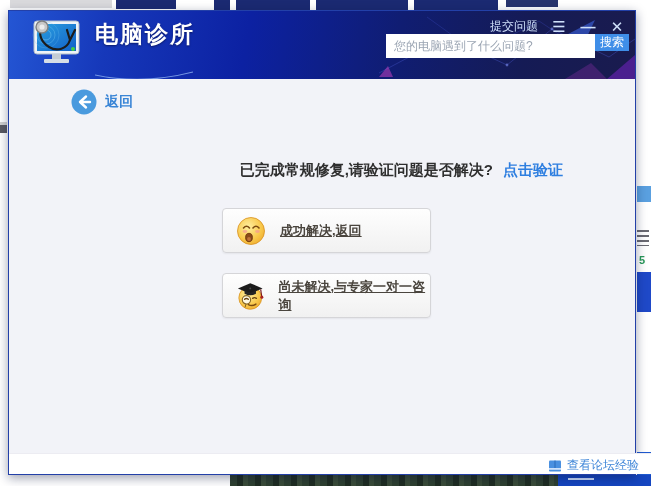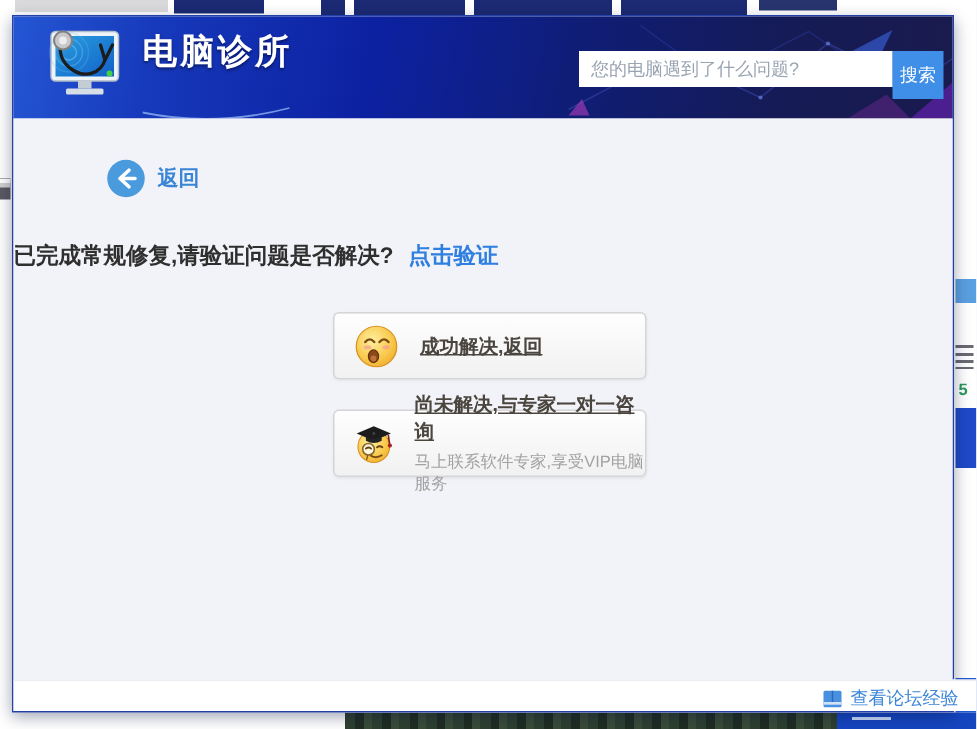--- a/index.html
+++ b/index.html
@@ -42,29 +42,29 @@
 
   .topbar { position:absolute; right:10px; top:7px; display:flex; align-items:center; gap:13px; }
   .submit-link { color:#cfe0fa; font-size:12px; cursor:pointer; }
   .winbtn { color:#cfe0fa; font-size:15px; line-height:15px; cursor:pointer; width:16px; text-align:center; }
   .winbtn.min { font-weight:bold; }
 
   .searchbar { position:absolute; left:364px; top:23px; width:256px; height:24px; display:flex; }
   .searchbar input { flex:1; height:24px; border:1px solid #ffffff; background:#fff; outline:none;
                      padding:0 7px; font-size:12px; color:#444;margin-left:13px; }
   .searchbar input::placeholder { color:#9aa4b2; }
-  .search-btn { width:34px; height:32px; background:#3f8ee8; color:#fff; font-size:12px; border:none;
+  .search-btn { width:34px; height:17px; background:#3f8ee8; color:#fff; font-size:12px; border:none;
                 cursor:pointer; display:flex; align-items:center; justify-content:center; }
 
   
   .content { position:absolute; left:0; top:68px; width:626px; height:374px; background:#f2f3f8; }
-  .back-row { position:absolute; left:62px; top:27px; display:flex; align-items:center; gap:8px; cursor:pointer; }
+  .back-row { position:absolute; left:62px; top:10px; display:flex; align-items:center; gap:8px; cursor:pointer; }
   .back-label { color:#3a85d6; font-size:14px; font-weight:bold; }
 
-  .message { position:absolute; left:0; top:82px; width:554px; text-align:left;
+  .message { position:absolute; left:0; top:82px; width:554px; text-align:right;
              font-size:15px; font-weight:bold; color:#2f2f2f; }
   .verify-link { color:#2f7fe0; margin-left:10px; cursor:pointer; }
 
   .options { position:absolute; left:213px; top:129px; width:209px; }
   .opt-btn { width:209px; height:45px; margin-bottom:20px; display:flex; align-items:center;
              background:linear-gradient(#fefefe,#f1f1f1); border:1px solid #d5d5d8; border-radius:4px;
              box-shadow:0 1px 2px rgba(0,0,0,.06); padding-left:13px; cursor:pointer; }
   .opt-text { margin-left:14px; }
   .opt-title { font-size:13px; font-weight:bold; color:#4a453e;text-decoration:underline; }
   .opt-sub { font-size:11px; color:#a2a2a2; margin-top:3px; }
@@ -134,20 +134,26 @@
         <circle cx="13" cy="9" r="2.6" fill="#ececec"></circle>
       </svg>
 
       <div class="brand">
         <div class="brand-title">电脑诊所</div>
         <svg class="swoosh" width="100" height="14" viewBox="0 0 100 14">
           <path d="M0 4 Q48 14 98 1" stroke="#8fb0f0" stroke-width="1.2" fill="none" opacity="0.8"></path>
         </svg>
       </div>
 
+      <div class="topbar">
+        <span class="submit-link">提交问题</span>
+        <span class="winbtn">☰</span>
+        <span class="winbtn min">—</span>
+        <span class="winbtn">✕</span>
+      </div>
 
       <div class="searchbar">
         <input type="text" placeholder="您的电脑遇到了什么问题?" style="">
         <button class="search-btn">搜索</button>
       </div>
     </div>
 
     <div class="content">
 
       <div class="back-row">
@@ -203,21 +209,20 @@
             <path d="M17.5 17.5 Q19.5 15.8 21.5 17.5" stroke="#6a4410" stroke-width="1.4" fill="none" stroke-linecap="round"></path>
             <path d="M13 24 Q17 26.2 21 23.5" stroke="#7a4a10" stroke-width="1.5" fill="none" stroke-linecap="round"></path>
             <polygon points="15,1.5 28,7 15,12.5 2,7" fill="#1c1c1c"></polygon>
             <path d="M9 9 Q15 13.5 21 9 L21 12.5 Q15 16 9 12.5 Z" fill="#242424"></path>
             <circle cx="15" cy="7" r="1" fill="#4a4a4a"></circle>
             <path d="M26 8 L27 15" stroke="#7a1a1a" stroke-width="1.2"></path>
             <circle cx="27.2" cy="16.2" r="1.6" fill="#a82222"></circle>
           </svg>
           <div class="opt-text">
             <div class="opt-title">尚未解决,与专家一对一咨询</div>
-            <div class="opt-sub">马上联系软件专家,享受VIP电脑服务</div>
           </div>
         </div>
 
       </div>
     </div>
 
     <div class="footer">
       <div class="forum-link">
         <svg width="14" height="14" viewBox="0 0 14 14">
           <rect x="1" y="1.5" width="12" height="11" rx="1" fill="#4a90e0"></rect>

